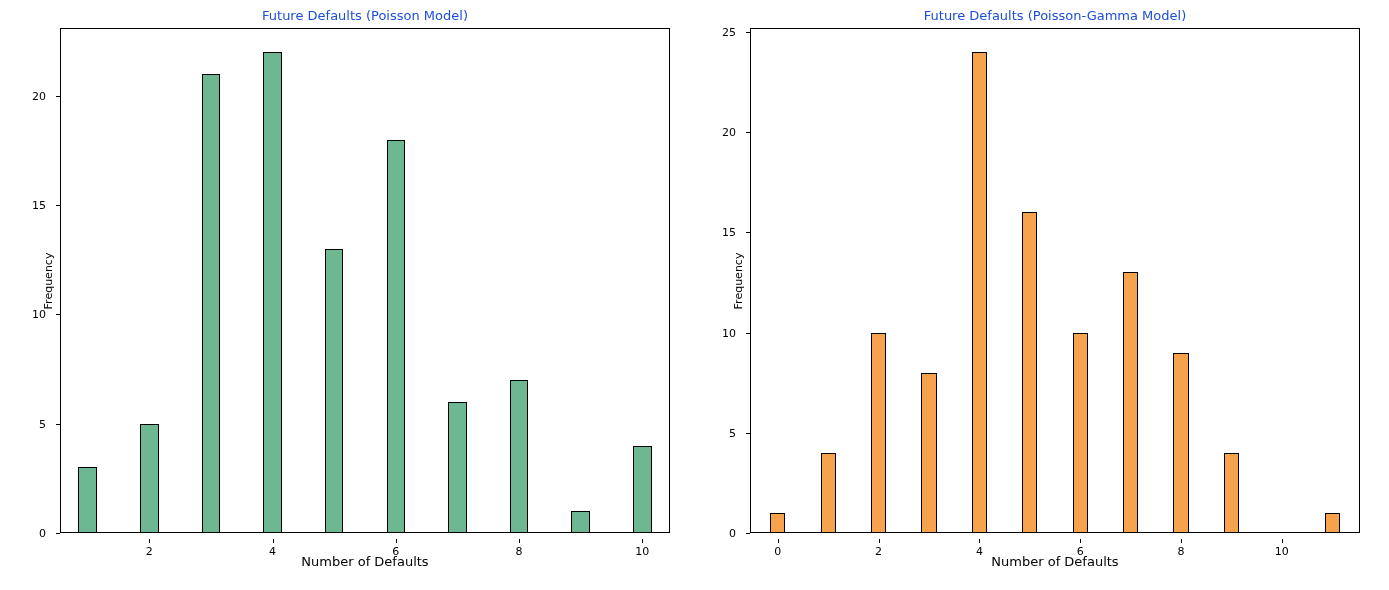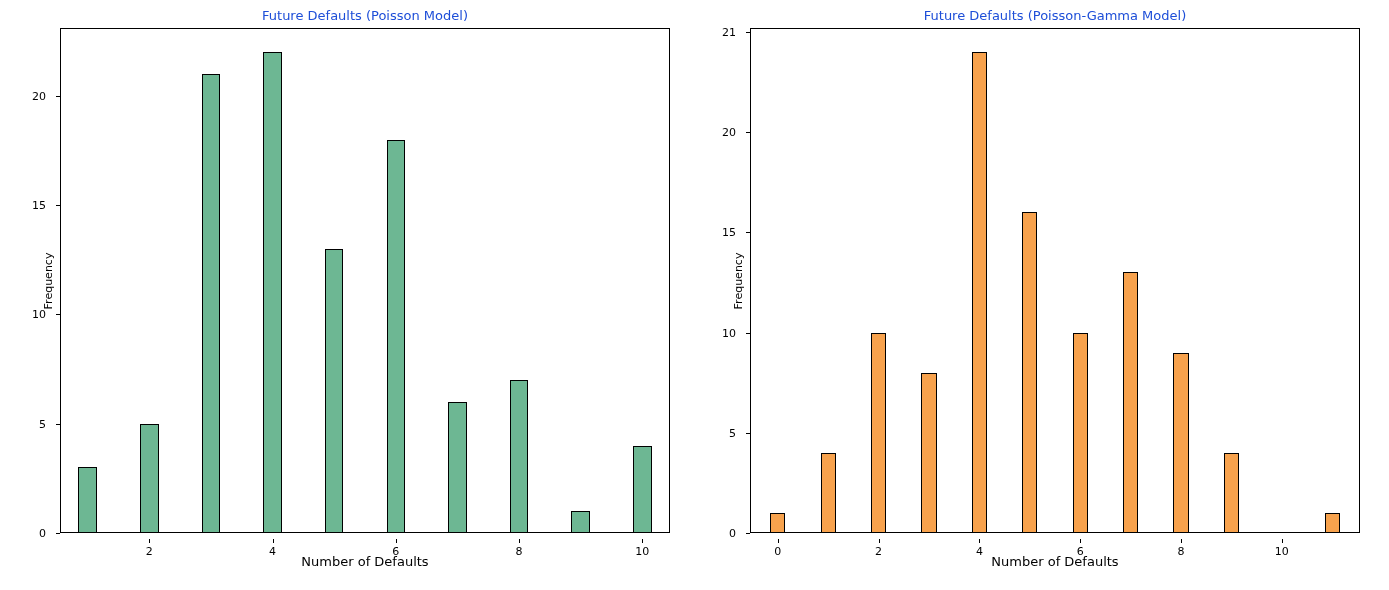--- a/index.html
+++ b/index.html
@@ -213,21 +213,21 @@
       <div class="ytick" style="bottom: 300.595px; top: auto;">
         <div class="mark"></div>
         <div class="lbl">15</div>
       </div>
       <div class="ytick" style="bottom: 400.794px; top: auto;">
         <div class="mark"></div>
         <div class="lbl">20</div>
       </div>
       <div class="ytick" style="bottom: 500.992px; top: auto;">
         <div class="mark"></div>
-        <div class="lbl">21</div>
+        <div class="lbl">25</div>
       </div>
       <div class="xtick" style="left: 27.7273px;">
         <div class="mark"></div>
         <div class="lbl">0</div>
       </div>
       <div class="xtick" style="left: 128.554px;">
         <div class="mark"></div>
         <div class="lbl">2</div>
       </div>
       <div class="xtick" style="left: 229.38px;">

